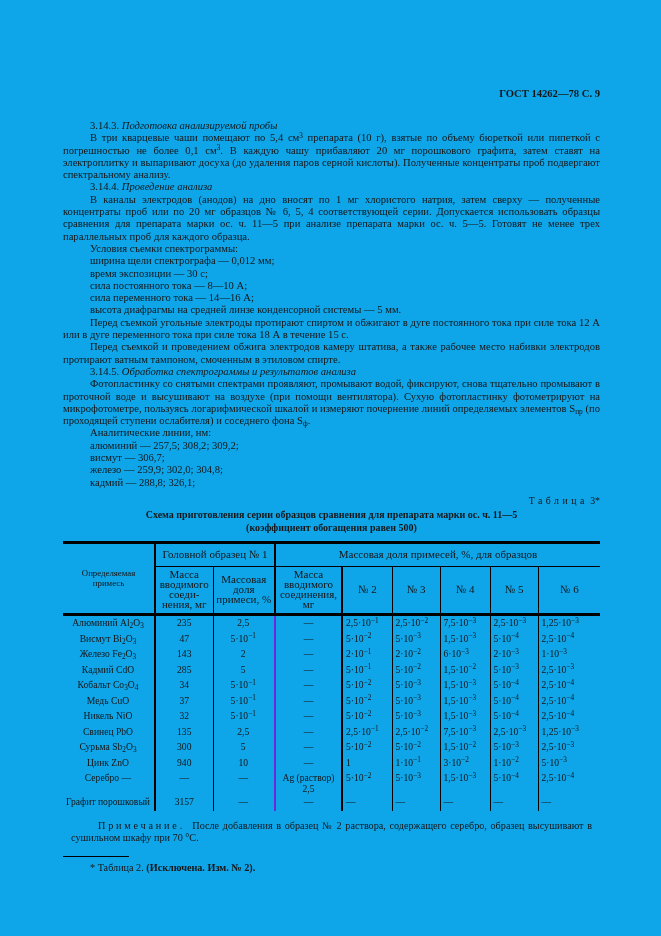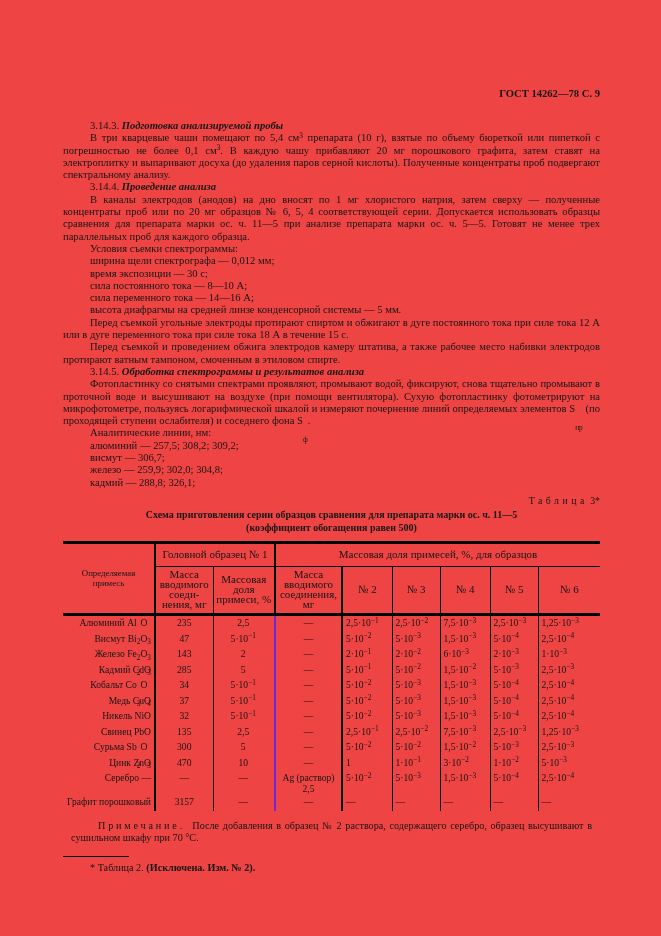--- a/index.html
+++ b/index.html
@@ -1,38 +1,38 @@
 <!DOCTYPE html>
 <html><head>
 <meta charset="utf-8">
 <style>
   html,body { margin:0; padding:0; background:#ffffff; }
   .page {
     position:relative;
     width:661px; height:936px;
-    background:#ef4444;
+    background:#0ea5e9;
     box-sizing:border-box;
     padding:88px 61px 0 63px;
     font-family:"Liberation Serif","DejaVu Serif",serif;
     color:#161616;
     overflow:hidden;
   }
   .doc-header {
     text-align:right;
     font-weight:bold;
     font-size:10.6px;
     margin-bottom:21px;
   }
   .body-text { font-size:10.6px; line-height:12.3px; }
   .para { margin:0; text-indent:27px; text-align:justify; }
   .line { margin:0; text-indent:27px; }
-  .heading-title { font-style:italic;font-weight:bold; }
+  .heading-title { font-style:italic; }
   .bold { font-weight:bold; }
   sup { font-size:7.3px; vertical-align:baseline; position:relative; top:-3.4px; line-height:0; }
-  sub { font-size:7.3px; vertical-align:baseline; position:relative; top:18px; line-height:0;margin-top:9px; }
+  sub { font-size:7.3px; vertical-align:baseline; position:relative; top:2px; line-height:0;margin-top:9px; }
 
   .table-label { text-align:right; font-size:9.8px; margin-top:6px; }
   .spaced { letter-spacing:3.5px; }
   .table-title { text-align:center; font-weight:bold; font-size:10px; line-height:12.6px; margin-top:3px; }
 
   table.cmp {
     border-collapse:collapse;
     table-layout:fixed;
     width:537px;
     margin-top:7px;
@@ -50,21 +50,21 @@
   tr.subhead th { border-bottom:3px solid #000; border-right:1px solid #000; height:42px; }
   tr.subhead th.tr2 { border-right:2px solid #000; }
   tr.subhead th.trn { border-right:none; }
 
   tbody td {
     font-size:9.6px; line-height:10.6px;
     padding:2px 3px 1px;
     vertical-align:top;
     height:12.5px;
   }
-  td.c0 { text-align:right; padding-left:2px; border-right:2px solid #000; }
+  td.c0 { text-align:center; padding-left:2px; border-right:2px solid #000; }
   td.c1 { text-align:center; border-right:1px solid #000; }
   td.c2 { text-align:center; padding-left:2px; border-right:2px solid #6d28d9; }
   td.c3 { text-align:center; border-right:2px solid #000; }
   td.c4, td.c5, td.c6, td.c7 { text-align:left; border-right:1px solid #000; }
   td.c8 { text-align:left; }
 
   .note-block { margin-top:9px; font-size:10.2px; line-height:12.6px; }
   .note-para { margin:8px; text-indent:27px; text-align:justify; }
   .note-label { letter-spacing:2.8px; }
 
@@ -240,21 +240,21 @@
           <td class="c2">5</td>
           <td class="c3">—</td>
           <td class="c4">5·10<sup>−2</sup></td>
           <td class="c5">5·10<sup>−2</sup></td>
           <td class="c6">1,5·10<sup>−2</sup></td>
           <td class="c7">5·10<sup>−3</sup></td>
           <td class="c8">2,5·10<sup>−3</sup></td>
         </tr>
         <tr>
           <td class="c0">Цинк ZnO</td>
-          <td class="c1">470</td>
+          <td class="c1">940</td>
           <td class="c2">10</td>
           <td class="c3">—</td>
           <td class="c4">1</td>
           <td class="c5">1·10<sup>−1</sup></td>
           <td class="c6">3·10<sup>−2</sup></td>
           <td class="c7">1·10<sup>−2</sup></td>
           <td class="c8">5·10<sup>−3</sup></td>
         </tr>
         <tr>
           <td class="c0">Серебро —</td>

